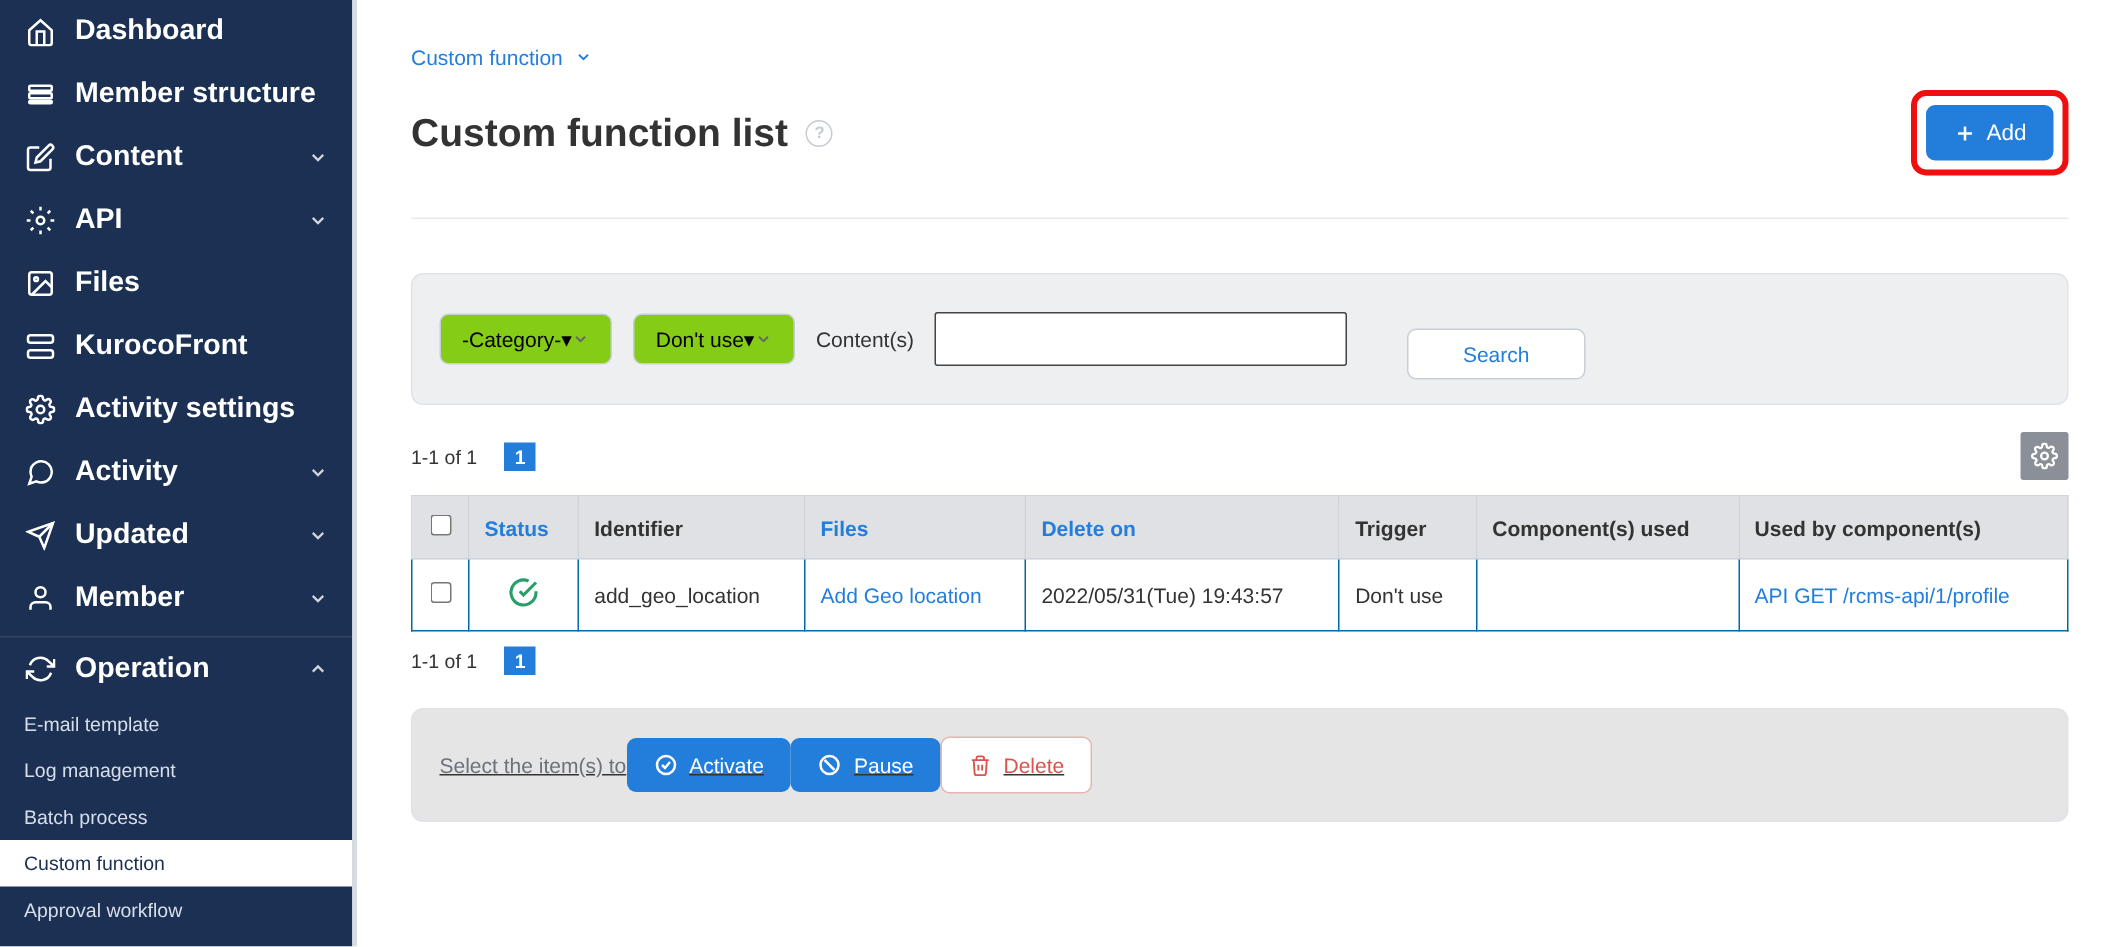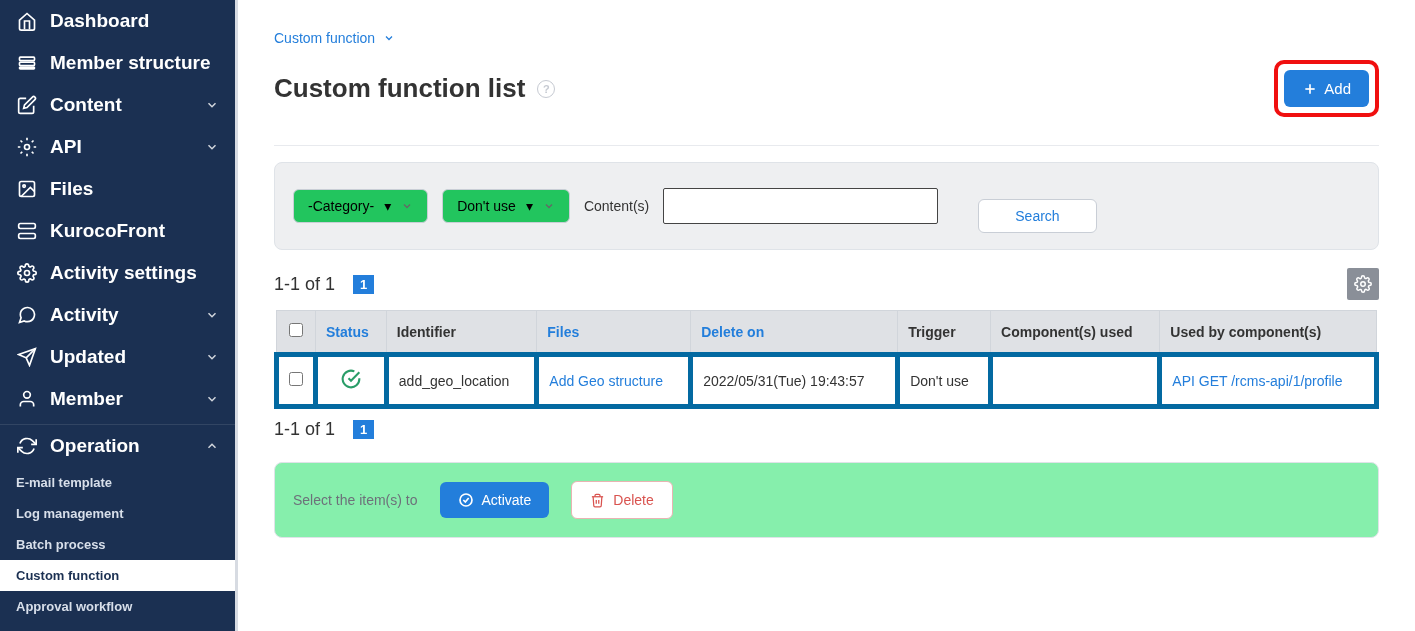--- a/index.html
+++ b/index.html
@@ -3,62 +3,62 @@
 <meta charset="utf-8">
 <style>
 * { box-sizing: border-box; margin: 0; padding: 0; }
 body { font-family: -apple-system, BlinkMacSystemFont, "Segoe UI", Helvetica, Arial, sans-serif; font-size: 14px; color: #333; background: #fff; }
 .app { display: flex; height: 631px; width: 1415px; overflow: hidden; }
 
 
 .sidebar { width: 235px; background: #1b3052; color: #fff; display: flex; flex-direction: column; flex-shrink: 0; }
 .sidebar-scroll { overflow-y: auto; }
 .nav-item { display: flex; align-items: center; padding: 10px 16px; cursor: pointer; font-size: 19px; font-weight: 600; }
-.nav-item.sub { padding: 8px 16px; font-size: 13px; font-weight: 700; color: #d8dfea; justify-content: flex-end; }
+.nav-item.sub { padding: 8px 16px; font-size: 13px; font-weight: 400; color: #d8dfea; justify-content: flex-end; }
 .nav-item.sub.active { background: #fff; color: #1b3052; }
 .nav-icon { width: 22px; height: 22px; margin-right: 12px; display: inline-flex; align-items: center; justify-content: center; flex-shrink: 0; }
 .nav-label { flex: 1; }
 .nav-chevron { width: 14px; height: 14px; display: inline-flex; align-items: center; justify-content: center; opacity: 0.8; }
 .nav-group-divider { border-top: 1px solid rgba(255,255,255,0.1); margin: 4px 0 0 0; padding-top: 0; }
 
 
 .main { flex: 1; background: #fff; overflow-y: auto; border-left: 3px solid #d7dbe2; }
 .main-inner { padding: 30px 36px 40px 36px; }
 
 .breadcrumb { display: flex; align-items: center; color: #237edb; font-size: 14px; gap: 8px; margin-bottom: 14px; }
 .breadcrumb .chev { width: 12px; height: 12px; display: inline-flex; }
 
-.title-row { display: flex; align-items: center; justify-content: space-between; margin-bottom: 16px; border-bottom: 1px solid #e8eaee; padding-bottom: 28px; }
+.title-row { display: flex; align-items: center; justify-content: space-between; margin-bottom: 36px; border-bottom: 1px solid #e8eaee; padding-bottom: 28px; }
 .page-title { font-size: 26px; font-weight: 700; display: flex; align-items: center; gap: 12px; }
 .help-icon { width: 18px; height: 18px; border: 1.5px solid #c6cad2; border-radius: 50%; color: #c6cad2; font-size: 11px; display: inline-flex; align-items: center; justify-content: center; }
 
 .add-btn-wrap { border: 4px solid #f00f0f; border-radius: 10px; padding: 6px; }
 .btn-primary { background: #237edb; color: #fff; border: none; border-radius: 6px; padding: 10px 18px; font-size: 15px; display: inline-flex; align-items: center; gap: 6px; cursor: pointer; font-weight: 500; }
 
 .panel { background: #eeeff1; border: 1px solid #dfe3e8; border-radius: 8px; padding: 16px 18px; margin-bottom: 18px; }
 .filter-row { display: flex; align-items: center; gap: 14px; }
-.dd-btn { background: #22c55e; border: 1px solid #c9ced6; border-radius: 6px; padding: 8px 14px; font-size: 14px; display: inline-flex; align-items: center; gap: 10px; cursor: pointer; }
+.dd-btn { background: #84cc16; border: 1px solid #c9ced6; border-radius: 6px; padding: 8px 14px; font-size: 14px; display: inline-flex; align-items: center; gap: 0; cursor: pointer; }
 .contents-label { font-size: 14px; color: #333; }
 .text-input { width: 275px; height: 36px; border: 1px solid #444; border-radius: 2px; padding: 0 8px; font-size: 14px; }
 .search-btn { background: #fff; border: 1px solid #c9ced6; border-radius: 6px; padding: 8px 36px; color: #237edb; font-size: 14px; cursor: pointer; margin-left: 26px; margin-top: 20px; }
 
 .pager-row { display: flex; align-items: center; gap: 18px; margin: 10px 0; }
-.pager-text { font-size: 18px; color: #333; }
+.pager-text { font-size: 13px; color: #333; }
 .pager-badge { background: #237edb; color: #fff; padding: 2px 7px; font-size: 13px; font-weight: 600; }
 .gear-box { margin-left: auto; background: #8a8f98; color: #fff; width: 32px; height: 32px; display: inline-flex; align-items: center; justify-content: center; border-radius: 2px; cursor: pointer; }
 
 .data-table { width: 100%; border-collapse: collapse; background: #fff; }
 .data-table th { background: #dfe1e5; text-align: left; padding: 12px 10px; font-weight: 600; font-size: 14px; border: 1px solid #d1d5db; }
 .data-table th.link, .data-table td.link { color: #237edb; }
-.data-table td { padding: 12px 10px; border: 5px solid #0369a1; font-size: 14px; vertical-align: middle; }
+.data-table td { padding: 12px 10px; border: 1px solid #0369a1; font-size: 14px; vertical-align: middle; }
 .chk { width: 14px; height: 14px; }
 .status-ok { color: #2a9d68; width: 20px; height: 20px; display: inline-flex; }
 .link-a { color: #237edb; text-decoration: none; }
 
-.bulk-panel { background: #86efac; border: 1px solid #dfe3e8; border-radius: 8px; padding: 18px; margin-top: 22px; display: flex; align-items: center; gap: 22px; }
+.bulk-panel { background: #e5e5e5; border: 1px solid #dfe3e8; border-radius: 8px; padding: 18px; margin-top: 22px; display: flex; align-items: center; gap: 0; text-decoration: underline; }
 .bulk-text { color: #6d717a; font-size: 14px; }
 .btn-blue { background: #237edb; color: #fff; border: none; border-radius: 6px; padding: 10px 18px; font-size: 14px; display: inline-flex; align-items: center; gap: 8px; cursor: pointer; }
 .btn-danger-outline { background: #fff; color: #d9534f; border: 1px solid #e8b4b2; border-radius: 6px; padding: 10px 18px; font-size: 14px; display: inline-flex; align-items: center; gap: 8px; cursor: pointer; }
 
 svg { display: block; }
 </style>
 </head>
 <body>
 
 <div class="app">
@@ -322,21 +322,21 @@
             </td>
             <td style="text-align:center;">
               <span class="status-ok">
                 <svg viewBox="0 0 24 24" width="20" height="20" fill="none" stroke="currentColor" stroke-width="2.5">
                     <path d="M22 11.08V12a10 10 0 1 1-5.93-9.14"></path>
                     <polyline points="22 4 12 14.01 9 11.01"></polyline>
                   </svg>
               </span>
             </td>
             <td>add_geo_location</td>
-            <td class="link"><a class="link-a">Add Geo structure</a></td>
+            <td class="link"><a class="link-a">Add Geo location</a></td>
             <td>2022/05/31(Tue) 19:43:57</td>
             <td>Don't use</td>
             <td></td>
             <td class="link"><a class="link-a">API GET /rcms-api/1/profile</a></td>
           </tr>
         </tbody>
       </table>
 
       <div class="pager-row">
         <span class="pager-text">1-1 of 1</span>
@@ -346,20 +346,29 @@
       <div class="bulk-panel">
         <span class="bulk-text">Select the item(s) to</span>
         <button class="btn-blue">
           <span>
             <svg viewBox="0 0 24 24" width="16" height="16" fill="none" stroke="currentColor" stroke-width="2.5">
                 <circle cx="12" cy="12" r="9"></circle>
                 <polyline points="8 12 11 15 16 9"></polyline>
               </svg>
           </span>
           <span>Activate</span>
+        </button>
+        <button class="btn-blue">
+          <span>
+            <svg viewBox="0 0 24 24" width="16" height="16" fill="none" stroke="currentColor" stroke-width="2.5">
+                <circle cx="12" cy="12" r="9"></circle>
+                <line x1="7" y1="7" x2="17" y2="17"></line>
+              </svg>
+          </span>
+          <span>Pause</span>
         </button>
         <button class="btn-danger-outline">
           <span>
             <svg viewBox="0 0 24 24" width="15" height="15" fill="none" stroke="currentColor" stroke-width="2">
                 <polyline points="3 6 5 6 21 6"></polyline>
                 <path d="M19 6l-1 14a2 2 0 0 1-2 2H8a2 2 0 0 1-2-2L5 6"></path>
                 <path d="M10 11v6M14 11v6"></path>
                 <path d="M8 6V4a2 2 0 0 1 2-2h4a2 2 0 0 1 2 2v2"></path>
               </svg>
           </span>

